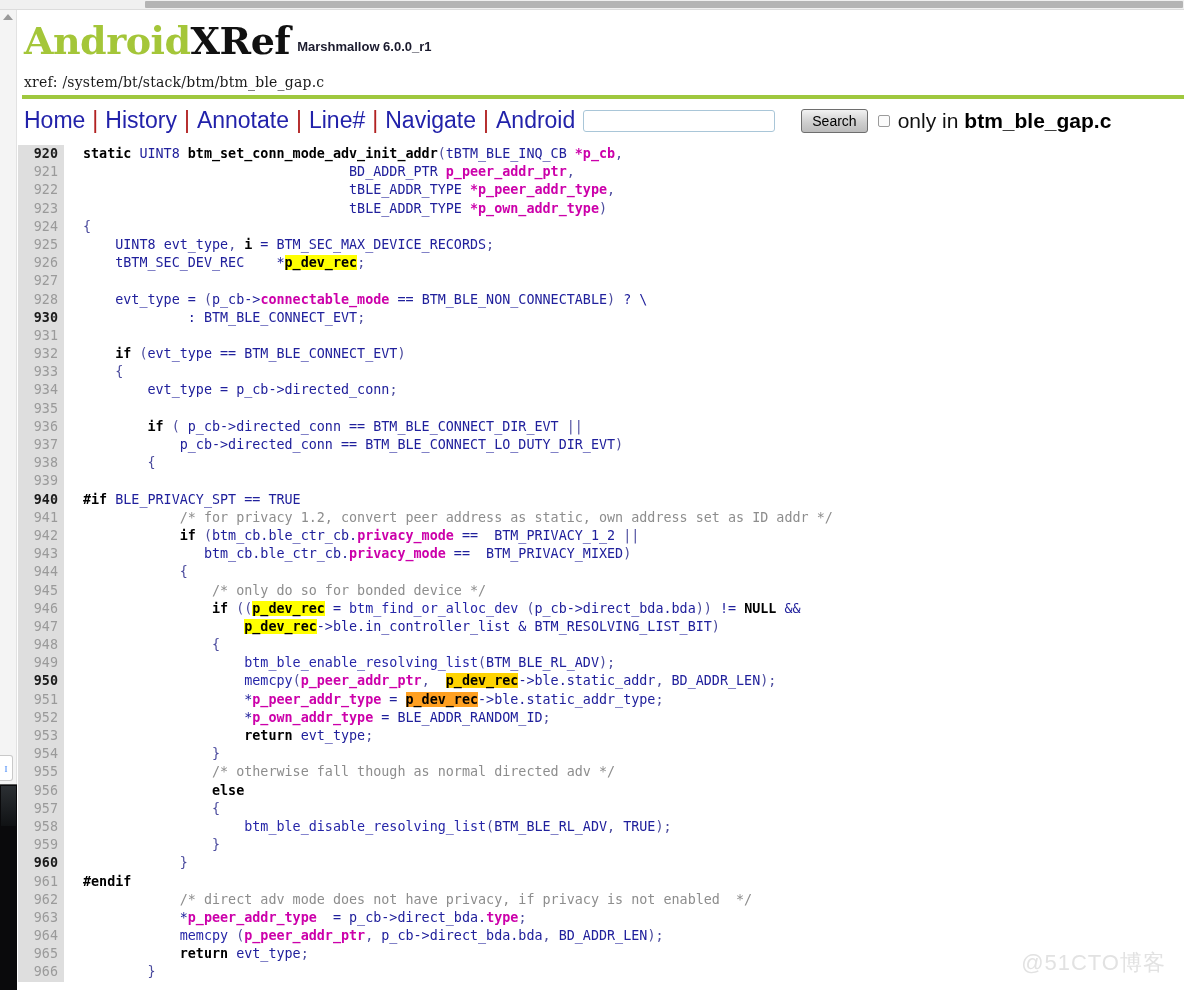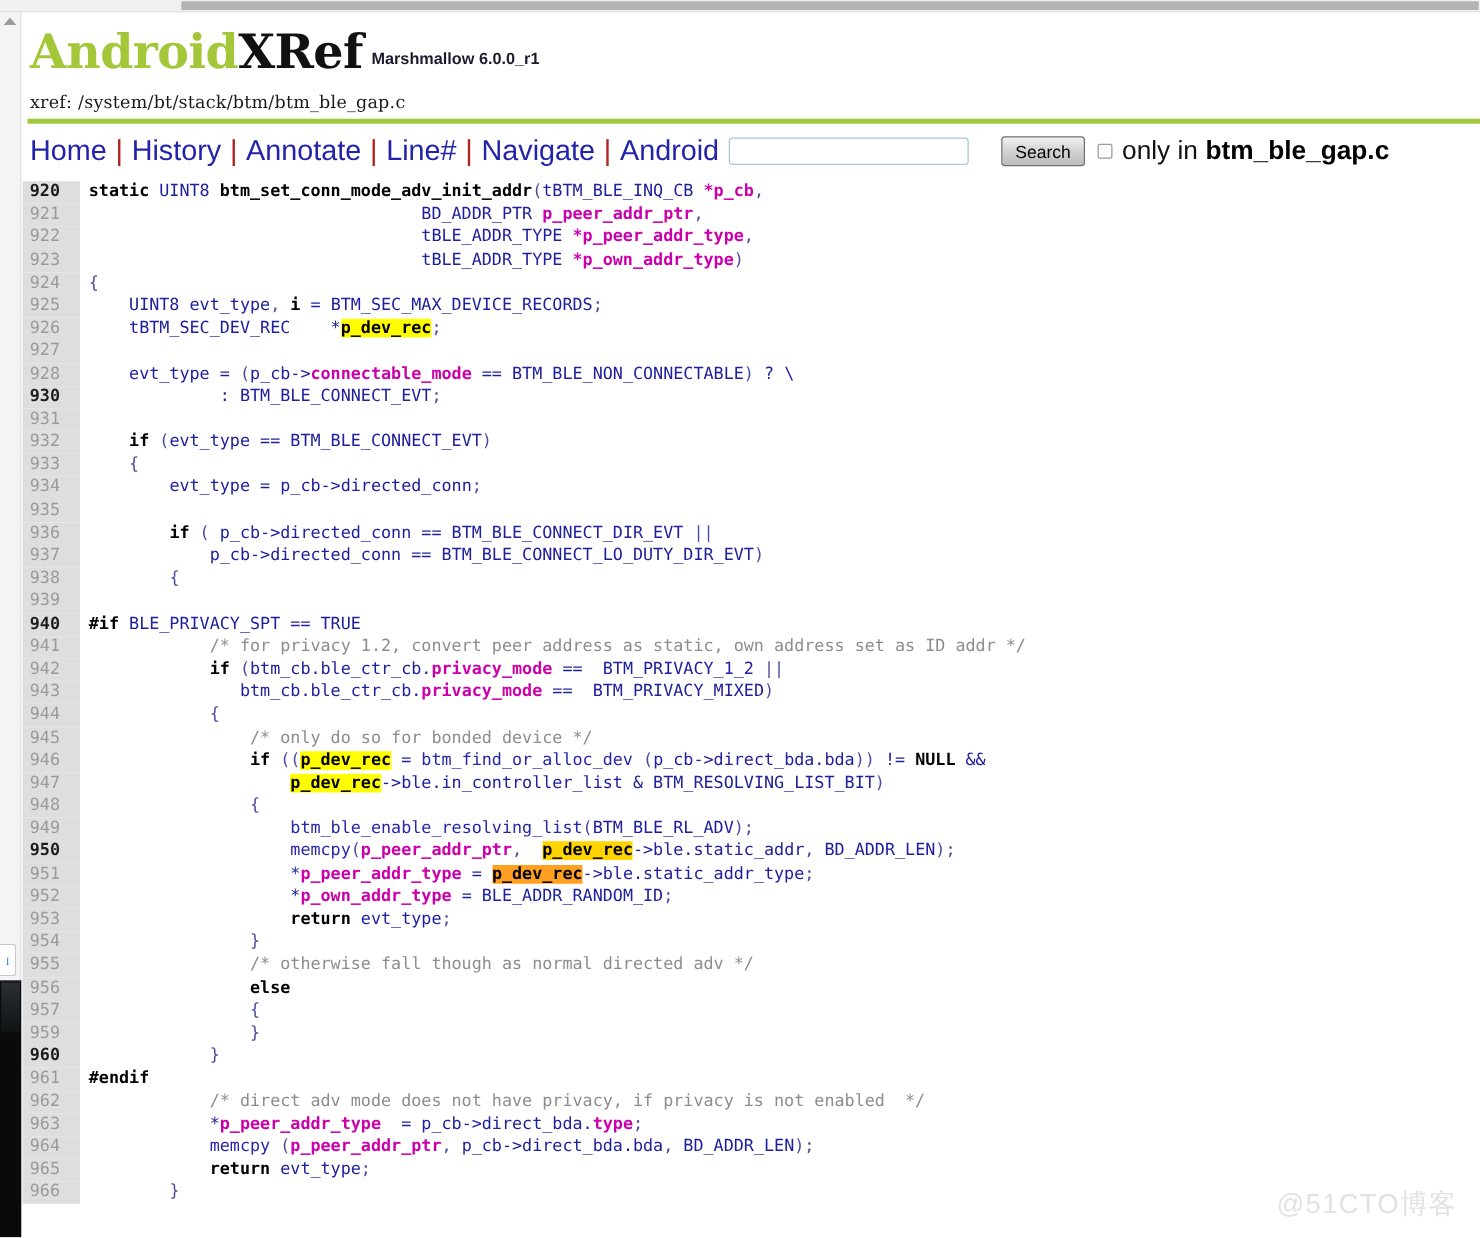--- a/index.html
+++ b/index.html
@@ -182,34 +182,35 @@
   .code-row {
     display: flex;
     height: 18.2px;
     align-items: flex-start;
     white-space: pre;
   }
   .lineno {
     width: 46px;
     flex: 0 0 46px;
     text-align: right;
-    padding-right: 16px;
+    padding-right: 6px;
     background: #dedede;
     color: #9a9a9a;
     font-family: "DejaVu Sans Mono", "Liberation Mono", monospace;
     font-size: 13.4px;
     line-height: 18.2px;
     user-select: none;
     cursor: pointer;
   }
   .lineno.major { color: #1c1c1c; font-weight: bold; }
   .codeline {
     padding-left: 7px;
     white-space: pre;
     color: #20209c;
+    margin-left: 12px;
   }
 
   
   .t-kw    { color: #000000; font-weight: bold; }          
   .t-type  { color: #20209c; }                              
   .t-fn    { color: #000000; font-weight: bold; }           
   .t-call  { color: #2626a8; }                              
   .t-var   { color: #cc00aa; font-weight: bold; }           
   .t-plain { color: #20209c; }
   .t-punct { color: #4b4b9e; }
@@ -308,20 +309,21 @@
         <div class="code-row"><span class="lineno">948</span><span class="codeline">                <span class="t-punct">{</span></span></div>
         <div class="code-row"><span class="lineno">949</span><span class="codeline">                    <span class="t-call">btm_ble_enable_resolving_list</span><span class="t-punct">(</span><span class="t-type">BTM_BLE_RL_ADV</span><span class="t-punct">);</span></span></div>
         <div class="code-row"><span class="lineno major">950</span><span class="codeline">                    <span class="t-call">memcpy</span><span class="t-punct">(</span><span class="t-var">p_peer_addr_ptr</span><span class="t-punct">,</span>  <span class="hl-yo">p_dev_rec</span><span class="t-plain">-&gt;ble.static_addr</span><span class="t-punct">,</span> <span class="t-type">BD_ADDR_LEN</span><span class="t-punct">);</span></span></div>
         <div class="code-row"><span class="lineno">951</span><span class="codeline">                    *<span class="t-var">p_peer_addr_type</span> = <span class="hl-o">p_dev_rec</span><span class="t-plain">-&gt;ble.static_addr_type</span><span class="t-punct">;</span></span></div>
         <div class="code-row"><span class="lineno">952</span><span class="codeline">                    *<span class="t-var">p_own_addr_type</span> = <span class="t-type">BLE_ADDR_RANDOM_ID</span><span class="t-punct">;</span></span></div>
         <div class="code-row"><span class="lineno">953</span><span class="codeline">                    <span class="t-kw">return</span> <span class="t-plain">evt_type</span><span class="t-punct">;</span></span></div>
         <div class="code-row"><span class="lineno">954</span><span class="codeline">                <span class="t-punct">}</span></span></div>
         <div class="code-row"><span class="lineno">955</span><span class="codeline">                <span class="t-cmt">/* otherwise fall though as normal directed adv */</span></span></div>
         <div class="code-row"><span class="lineno">956</span><span class="codeline">                <span class="t-kw">else</span></span></div>
         <div class="code-row"><span class="lineno">957</span><span class="codeline">                <span class="t-punct">{</span></span></div>
+        <div class="code-row"><span class="lineno">958</span><span class="codeline">                    <span class="t-call">btm_ble_disable_resolving_list</span><span class="t-punct">(</span><span class="t-type">BTM_BLE_RL_ADV</span><span class="t-punct">,</span> <span class="t-type">TRUE</span><span class="t-punct">);</span></span></div>
         <div class="code-row"><span class="lineno">959</span><span class="codeline">                <span class="t-punct">}</span></span></div>
         <div class="code-row"><span class="lineno major">960</span><span class="codeline">            <span class="t-punct">}</span></span></div>
         <div class="code-row"><span class="lineno">961</span><span class="codeline"><span class="t-pre">#endif</span></span></div>
         <div class="code-row"><span class="lineno">962</span><span class="codeline">            <span class="t-cmt">/* direct adv mode does not have privacy, if privacy is not enabled  */</span></span></div>
         <div class="code-row"><span class="lineno">963</span><span class="codeline">            *<span class="t-var">p_peer_addr_type</span>  = <span class="t-plain">p_cb-&gt;direct_bda.</span><span class="t-var">type</span><span class="t-punct">;</span></span></div>
         <div class="code-row"><span class="lineno">964</span><span class="codeline">            <span class="t-call">memcpy</span> <span class="t-punct">(</span><span class="t-var">p_peer_addr_ptr</span><span class="t-punct">,</span> <span class="t-plain">p_cb-&gt;direct_bda.bda</span><span class="t-punct">,</span> <span class="t-type">BD_ADDR_LEN</span><span class="t-punct">);</span></span></div>
         <div class="code-row"><span class="lineno">965</span><span class="codeline">            <span class="t-kw">return</span> <span class="t-plain">evt_type</span><span class="t-punct">;</span></span></div>
         <div class="code-row"><span class="lineno">966</span><span class="codeline">        <span class="t-punct">}</span></span></div>
       </div>
 

